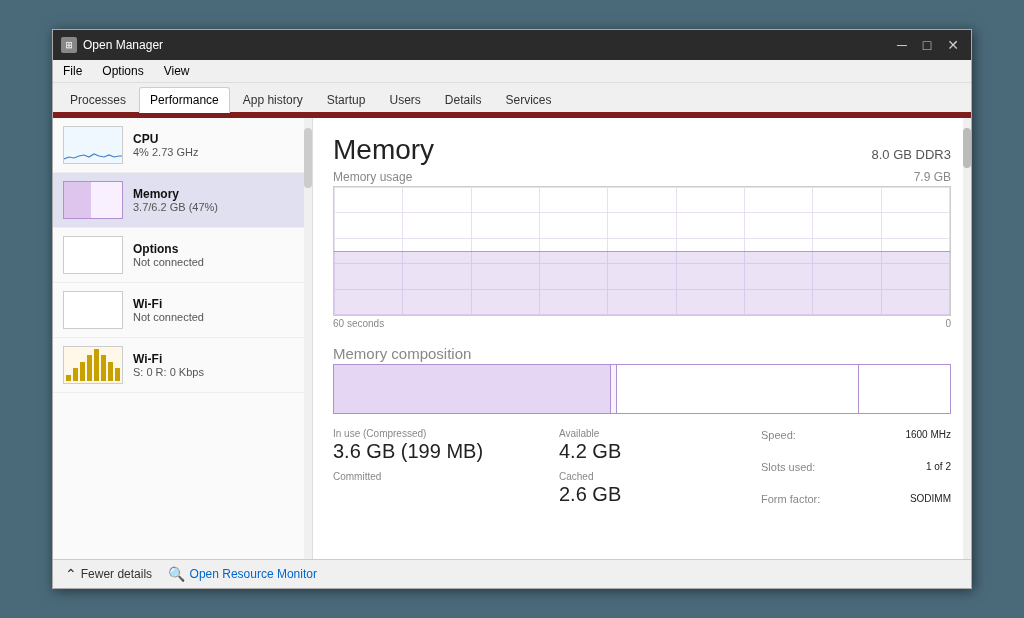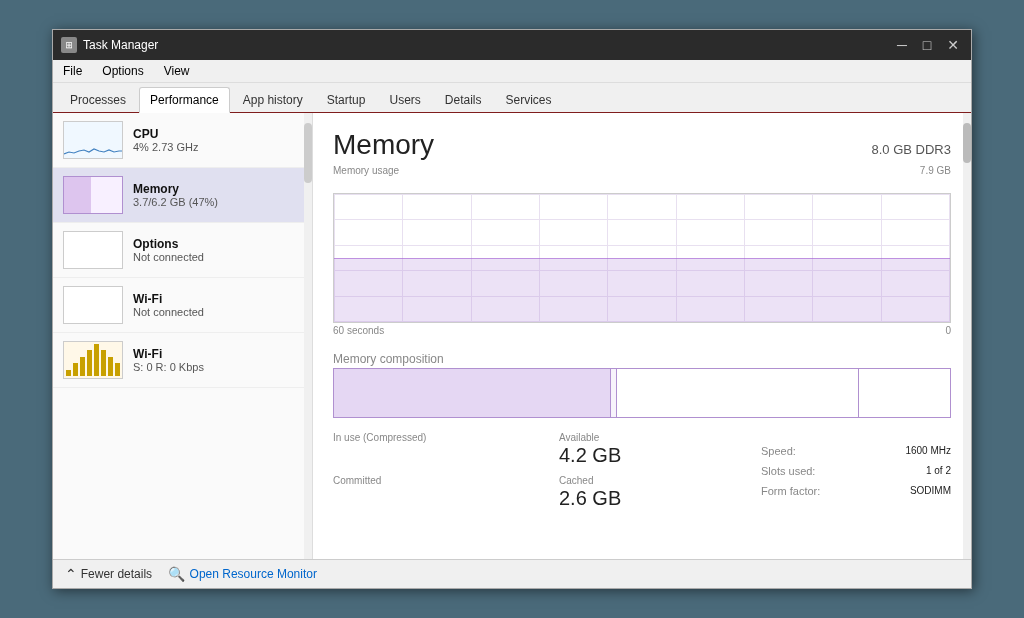--- a/index.html
+++ b/index.html
@@ -66,21 +66,21 @@
     }
     .menu-item {
       padding: 2px 4px;
       cursor: pointer;
       color: #000;
     }
     .tabs-bar {
       background: #f0f0f0;
       display: flex;
       padding: 4px 6px 0;
-      border-bottom: 1px solid #7f1d1d;
+      border-bottom: 6px solid #7f1d1d;
       gap: 2px;
     }
     .tab {
       padding: 5px 10px;
       cursor: pointer;
       font-size: 12px;
       border: 1px solid transparent;
       border-bottom: none;
       border-radius: 3px 3px 0 0;
       color: #333;
@@ -213,23 +213,23 @@
       font-weight: 300;
       color: #222;
     }
     .detail-spec {
       font-size: 13px;
       color: #555;
     }
     .chart-label-row {
       display: flex;
       justify-content: space-between;
-      font-size: 10px;
+      font-size: 12px;
       color: #888;
-      margin-bottom: 17px;
+      margin-bottom: 2px;
     }
     .chart-container {
       border: 1px solid #ccc;
       background: #fff;
       height: 130px;
       position: relative;
       margin-bottom: 2px;
       overflow: hidden;
     }
     .chart-grid {
@@ -263,21 +263,21 @@
       border-top: 1.5px solid rgba(160,90,210,0.6);
     }
     .chart-time-row {
       display: flex;
       justify-content: space-between;
       font-size: 10px;
       color: #888;
       margin-bottom: 8px;
     }
     .composition-label {
-      font-size: 12px;
+      font-size: 15px;
       color: #888;
       margin-bottom: 2px;
       margin-top: 16px;
     }
     .composition-bar {
       border: 1px solid #b090d0;
       height: 50px;
       display: flex;
       overflow: hidden;
       margin-bottom: 14px;
@@ -361,21 +361,21 @@
     }
   </style>
 </head>
 <body>
 
 <div class="window">
 
   <div class="title-bar">
     <div class="title-bar-left">
       <div class="title-bar-icon">⊞</div>
-      <span>Task Manager</span>
+      <span>Open Manager</span>
     </div>
     <div class="title-bar-controls">
       <span class="title-btn">─</span>
       <span class="title-btn">□</span>
       <span class="title-btn">✕</span>
     </div>
   </div>
 
   <div class="menu-bar">
     <span class="menu-item">File</span>
@@ -506,34 +506,35 @@
         <div class="comp-in-use"></div>
         <div class="comp-modified"></div>
         <div class="comp-standby"></div>
         <div class="comp-free"></div>
       </div>
 
       <div style="display:grid; grid-template-columns: 1fr 1fr 1fr; gap: 0;">
         <div style="grid-column:1/3; display:grid; grid-template-columns:1fr 1fr; gap:8px 40px;">
           <div class="stat-group">
             <div class="stat-label">In use (Compressed)</div>
+            <div class="stat-value">3.6 GB (199 MB)</div>
           </div>
           <div class="stat-group">
             <div class="stat-label">Available</div>
             <div class="stat-value">4.2 GB</div>
           </div>
           <div class="stat-group">
             <div class="stat-label">Committed</div>
           </div>
           <div class="stat-group">
             <div class="stat-label">Cached</div>
             <div class="stat-value">2.6 GB</div>
           </div>
         </div>
-        <div style="padding-left:16px; display:flex; flex-direction:column; gap:8px; justify-content:center;">
+        <div style="padding-left:16px; display:flex; flex-direction:column; gap:20px; justify-content:center;">
           <div class="right-stat-row">
             <span class="right-stat-label">Speed:</span>
             <span class="right-stat-value">1600 MHz</span>
           </div>
           <div class="right-stat-row">
             <span class="right-stat-label">Slots used:</span>
             <span class="right-stat-value">1 of 2</span>
           </div>
           <div class="right-stat-row">
             <span class="right-stat-label">Form factor:</span>

